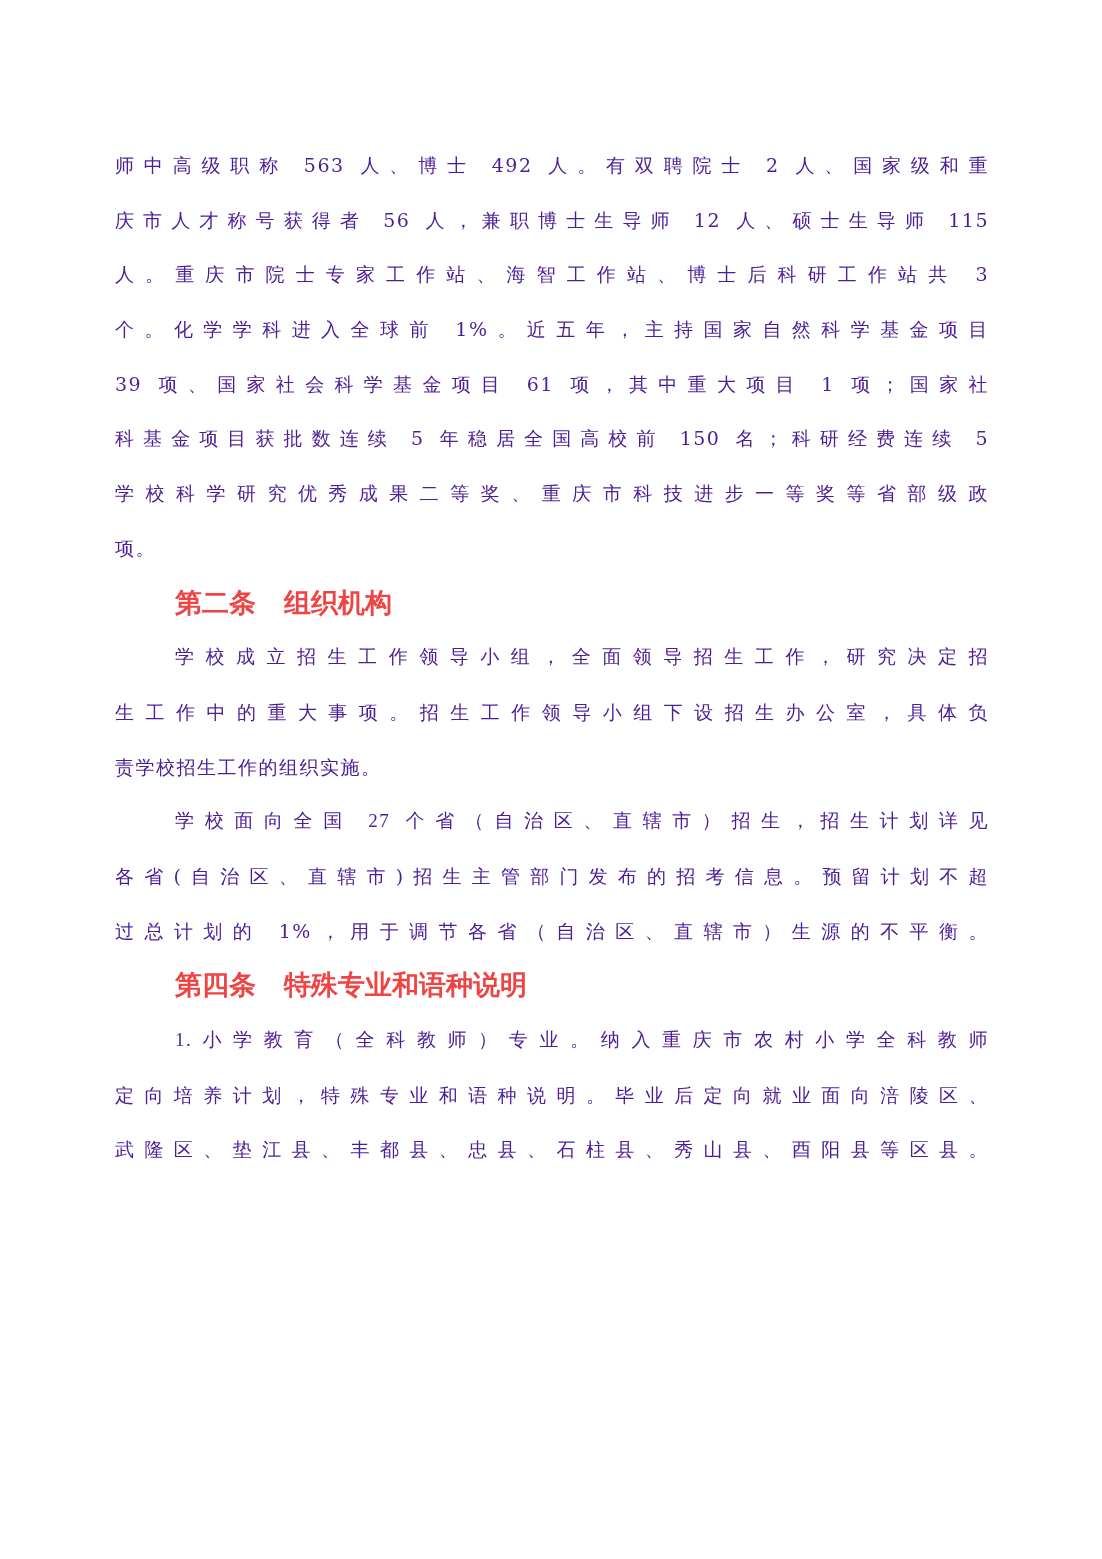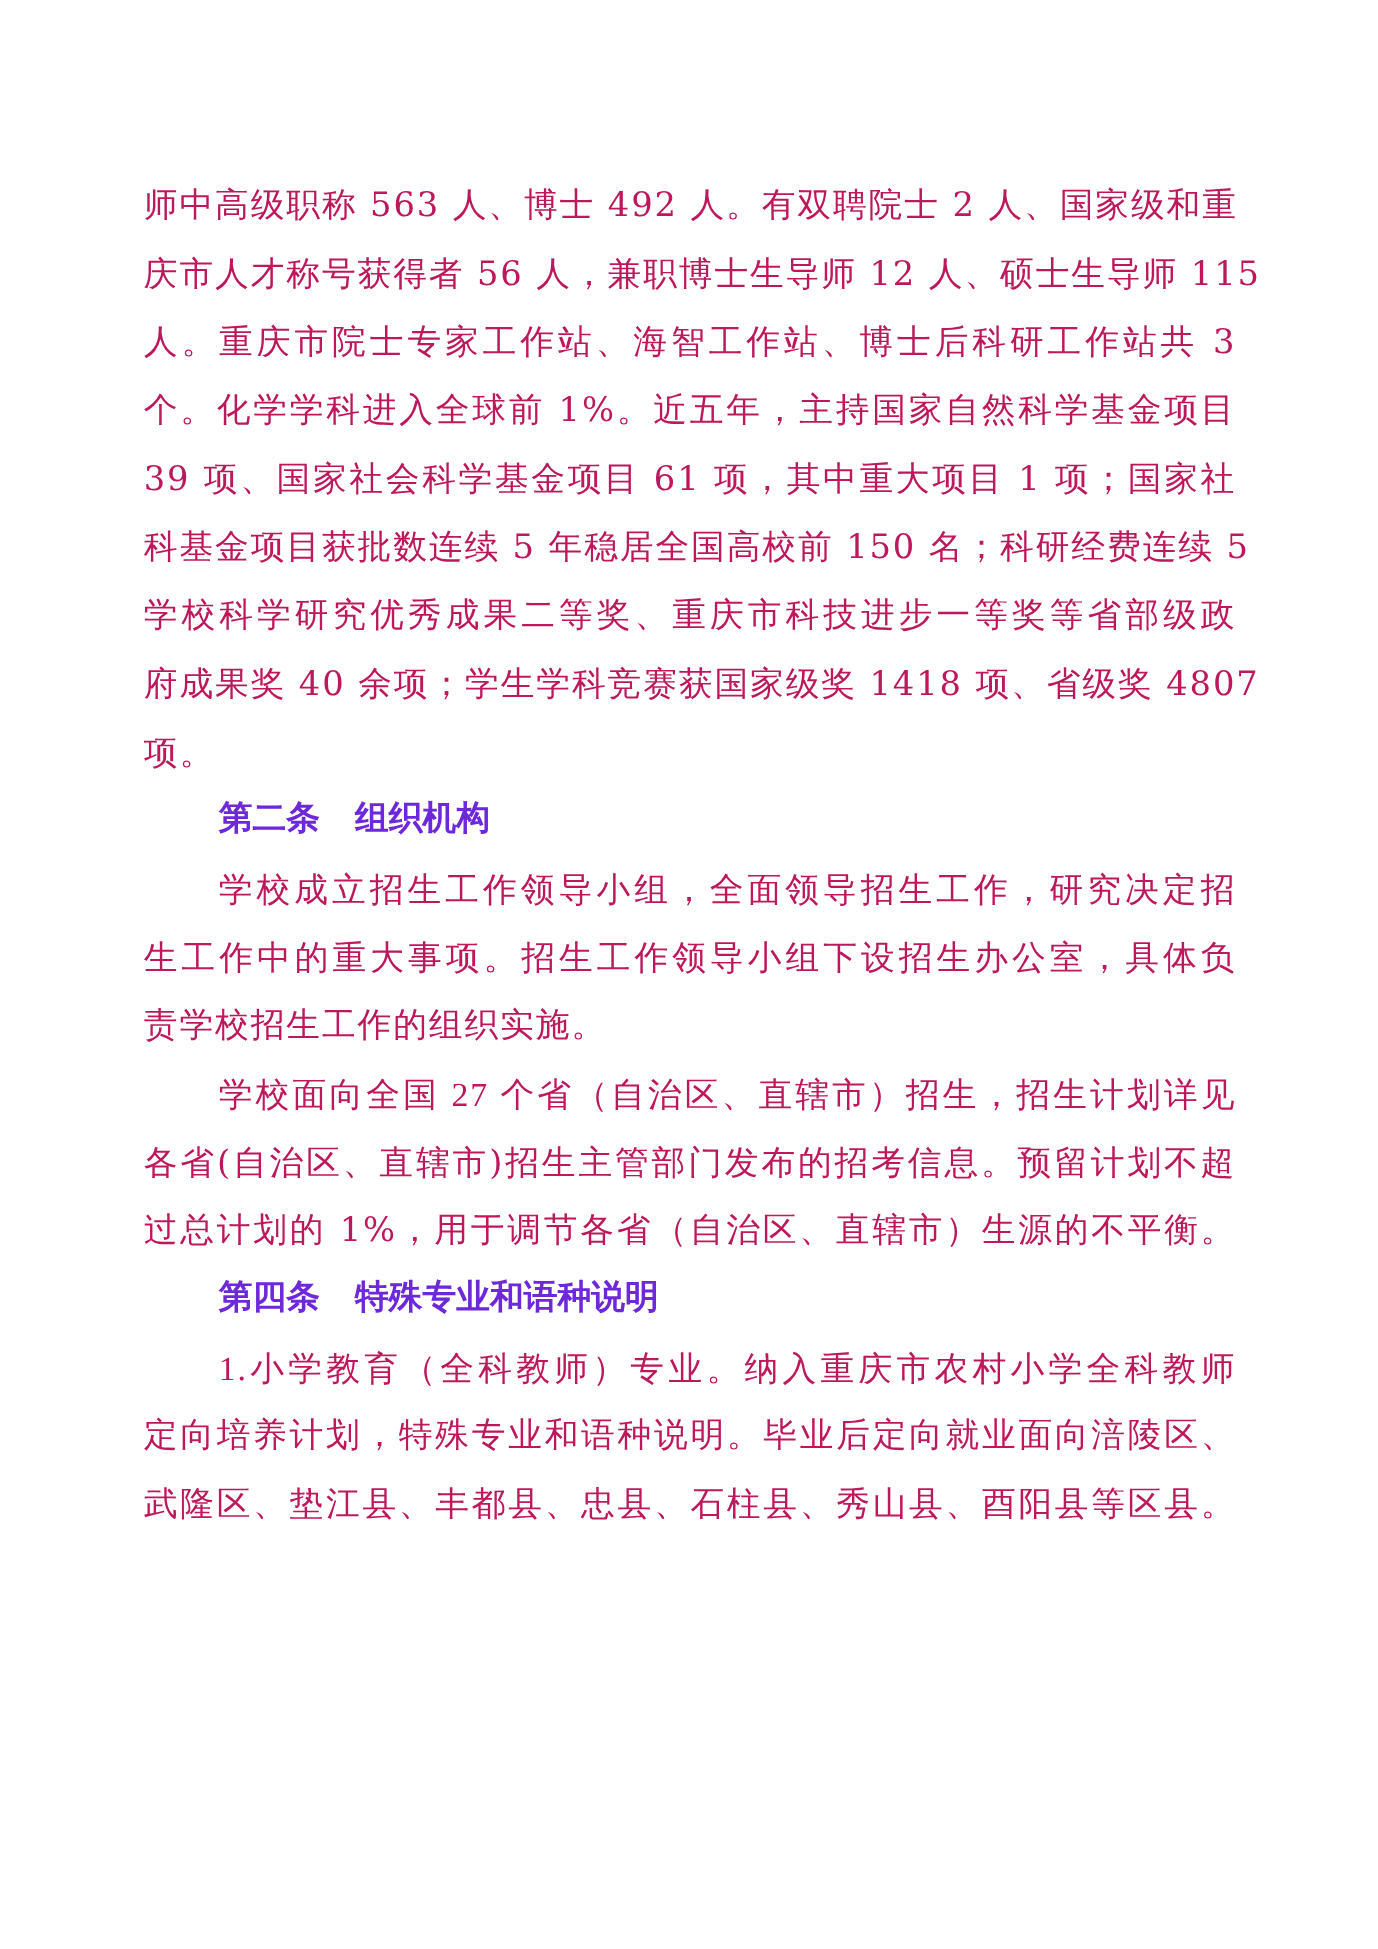--- a/index.html
+++ b/index.html
@@ -18,66 +18,65 @@
   .page {
     position: absolute;
     left: 115px;
     top: 138px;
     width: 874px;
   }
   .line {
     position: relative;
     height: 54.7px;
     line-height: 54.7px;
-    font-size: 27px;
+    font-size: 19px;
     white-space: nowrap;
     letter-spacing: 1.5px;
     text-align: justify;
     text-align-last: justify;
     font-weight: 300;
-    color: #be185d;
+    color: #4c1d95;
   }
   .line.last {
     text-align-last: left;
   }
   .line.indent {
     padding-left: 60px;
     font-family: Liberation Serif, serif;
   }
   .heading {
     position: relative;
     height: 54.7px;
     line-height: 54.7px;
     font-size: 27px;
-    font-family: Liberation Mono, monospace;
+    font-family: Liberation Sans, sans-serif;
     font-weight: bold;
     padding-left: 60px;
     white-space: nowrap;
-    color: #6d28d9;
+    color: #ef4444;
     letter-spacing: 0px;
   }
   .heading .gap {
     display: inline-block;
     width: 28px;
   }
 </style>
 </head>
 <body>
 
 <div class="page">
 
   <div>
     <div class="line">师中高级职称 563 人、博士 492 人。有双聘院士 2 人、国家级和重</div>
     <div class="line">庆市人才称号获得者 56 人，兼职博士生导师 12 人、硕士生导师 115</div>
     <div class="line">人。重庆市院士专家工作站、海智工作站、博士后科研工作站共 3</div>
     <div class="line">个。化学学科进入全球前 1%。近五年，主持国家自然科学基金项目</div>
     <div class="line">39 项、国家社会科学基金项目 61 项，其中重大项目 1 项；国家社</div>
     <div class="line">科基金项目获批数连续 5 年稳居全国高校前 150 名；科研经费连续 5</div>
     <div class="line">学校科学研究优秀成果二等奖、重庆市科技进步一等奖等省部级政</div>
-    <div class="line">府成果奖 40 余项；学生学科竞赛获国家级奖 1418 项、省级奖 4807</div>
     <div class="line last">项。</div>
   </div>
 
   <div>
     <div class="heading">
       <span>第二条</span><span class="gap"></span><span>组织机构</span>
     </div>
     <div class="line indent">学校成立招生工作领导小组，全面领导招生工作，研究决定招</div>
     <div class="line">生工作中的重大事项。招生工作领导小组下设招生办公室，具体负</div>
     <div class="line last">责学校招生工作的组织实施。</div>

